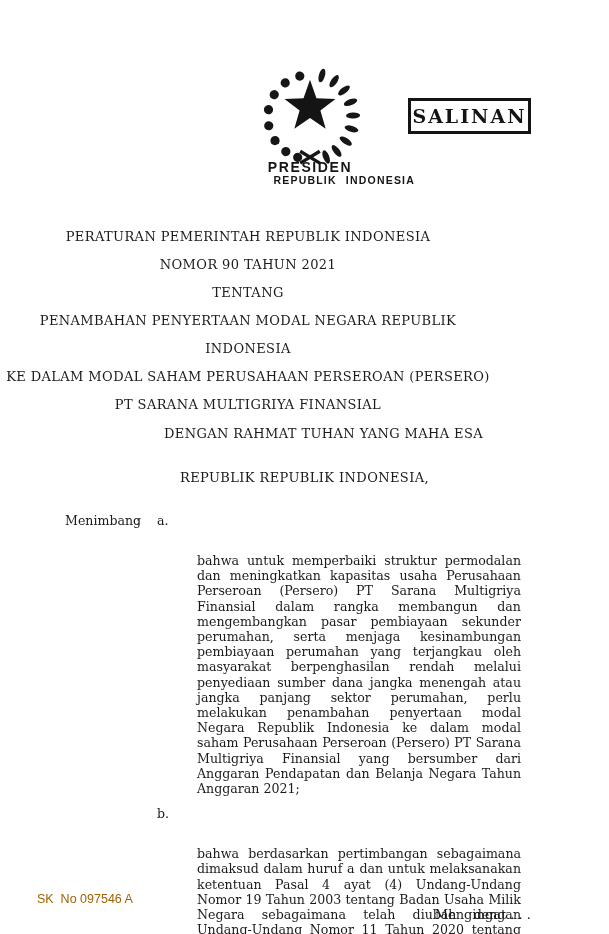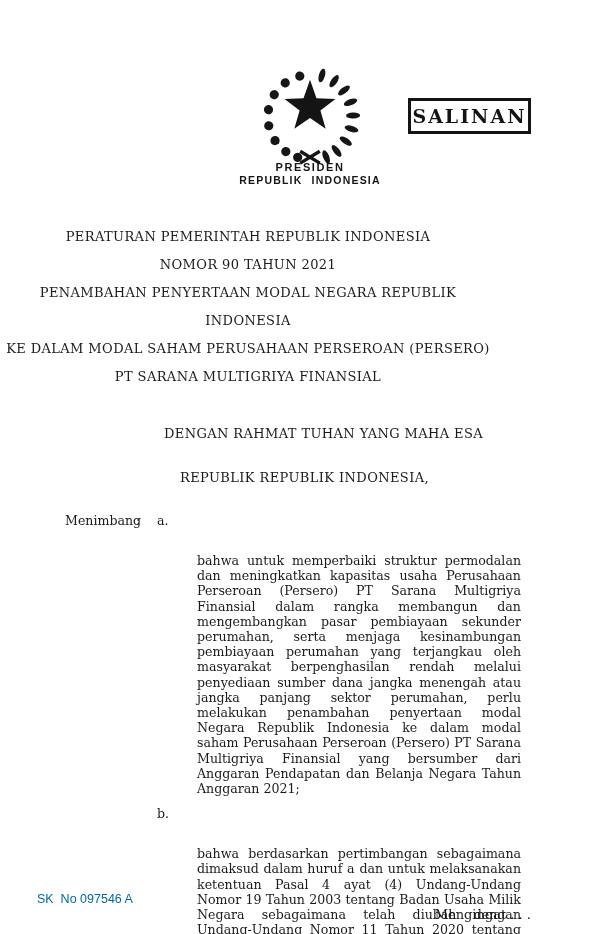--- a/index.html
+++ b/index.html
@@ -49,29 +49,30 @@
     position: absolute;
     left: 205px;
     top: 161px;
     width: 210px;
     text-align: center;
     font-family: "Liberation Sans", sans-serif;
     font-weight: bold;
     color: #151515;
   }
   .letterhead .lh1 {
-    font-size: 11px;
+    font-size: 14px;
     letter-spacing: 1.6px;
     line-height: 13px;
   }
   .letterhead .lh2 {
     font-size: 10.5px;
     letter-spacing: 1.2px;
     word-spacing: 5px;
     line-height: 13px;
+    text-align: right;
   }
 
   
   .title-block {
     position: absolute;
     left: 0;
     top: 223px;
     width: 496px;
     text-align: center;
   }
@@ -127,21 +128,21 @@
     white-space: pre;
     color: #1b1b1b;
   }
   .sk-number {
     position: absolute;
     left: 37px;
     top: 892px;
     font-family: "Liberation Sans", sans-serif;
     font-size: 12.5px;
     white-space: pre;
-    color: #0369a1;
+    color: #a16207;
   }
 </style>
 </head>
 <body>
 
 <div class="page">
 
   <div class="emblem">
     <svg width="112" height="100" viewBox="0 0 110 102" aria-hidden="true">
       <defs>
@@ -181,20 +182,21 @@
   </div>
 
   <div class="letterhead">
     <div class="lh1">PRESIDEN</div>
     <div class="lh2">REPUBLIK INDONESIA</div>
   </div>
 
   <div class="title-block">
     <div class="t-line">PERATURAN PEMERINTAH REPUBLIK INDONESIA</div>
     <div class="t-line">NOMOR 90 TAHUN 2021</div>
+    <div class="t-line">TENTANG</div>
     <div class="t-line">PENAMBAHAN PENYERTAAN MODAL NEGARA REPUBLIK INDONESIA</div>
     <div class="t-line">KE DALAM MODAL SAHAM PERUSAHAAN PERSEROAN (PERSERO)</div>
     <div class="t-line">PT SARANA MULTIGRIYA FINANSIAL</div>
   </div>
 
   <div class="invocation">DENGAN RAHMAT TUHAN YANG MAHA ESA</div>
   <div class="authority">REPUBLIK REPUBLIK INDONESIA,</div>
 
   <div class="considering">
     <div class="c-label">Menimbang</div>

